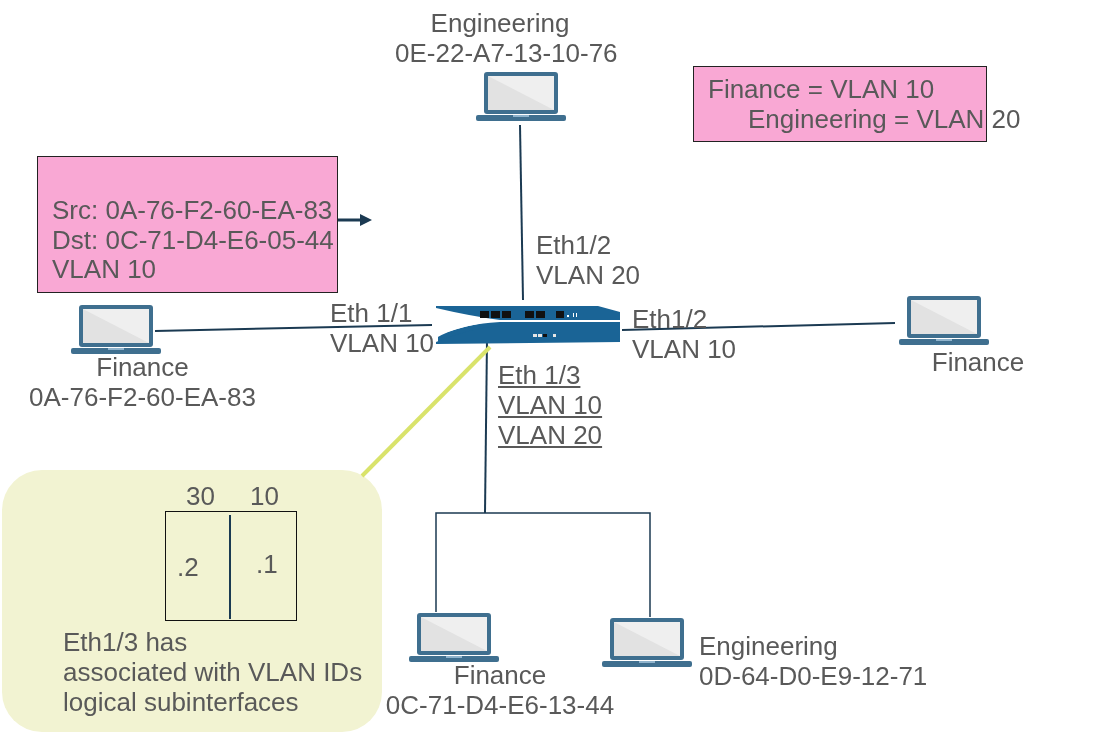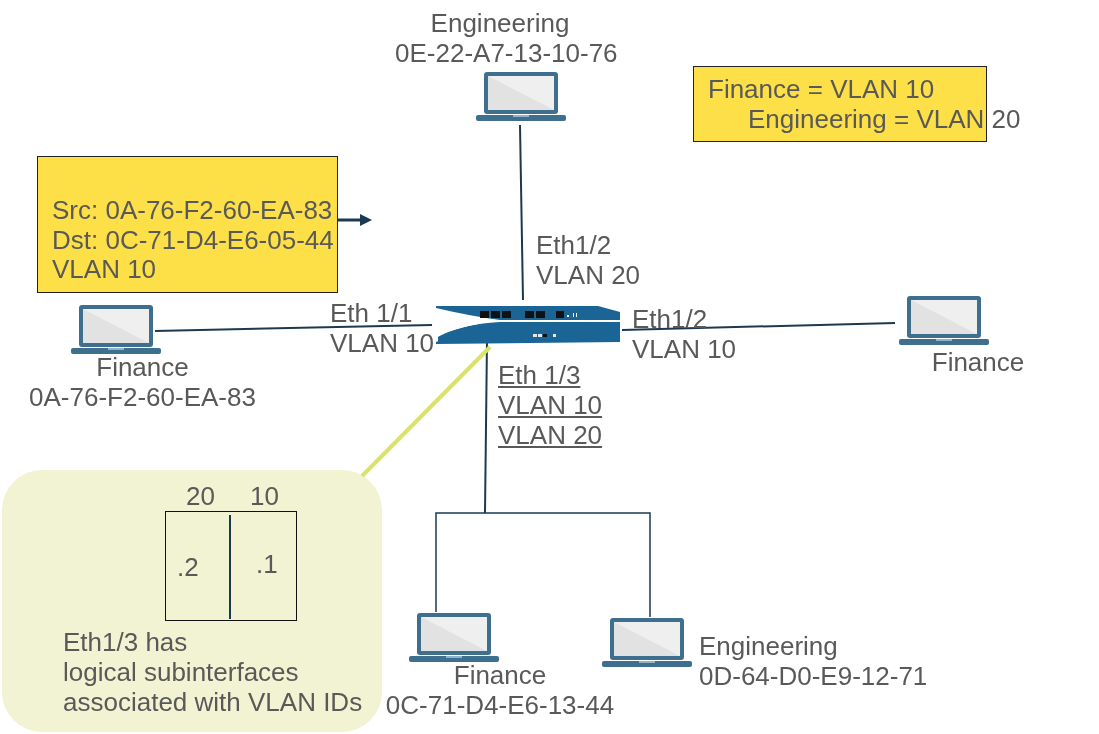--- a/index.html
+++ b/index.html
@@ -1,20 +1,20 @@
 <!DOCTYPE html>
 <html><head>
 <meta charset="utf-8">
 <style>
   html,body{margin:0;padding:0;background:#fff;}
   body{width:1099px;height:734px;position:relative;overflow:hidden;font-family:"Liberation Sans",sans-serif;color:#595959;}
   .lbl{position:absolute;font-size:26px;line-height:30px;white-space:nowrap;color:#595959;}
   .center{text-align:center;}
   svg.wires{position:absolute;left:0;top:0;}
-  .box{position:absolute;border:1.5px solid #222;background:#fde047;}
+  .box{position:absolute;border:1.5px solid #222;background:#f9a8d4;}
   .callout{position:absolute;left:2px;top:470px;width:380px;height:262px;background:#f2f3d2;border-radius:40px;}
   .laptop{position:absolute;width:92px;height:56px;}
 </style>
 </head>
 <body>
 
 <div class="callout"></div>
 
 <svg class="wires" width="1099" height="734">
   <line x1="520" y1="125" x2="523" y2="300" stroke="#1b3a52" stroke-width="2"></line>
@@ -131,24 +131,24 @@
   <div class="lbl" style="left:14px;top:7px;">Finance = VLAN 10</div>
   <div class="lbl" style="left:14px;top:37px;margin-left:40px;">Engineering = VLAN 20</div>
 </div>
 
 <div class="box" style="left:1px;top:156px;width:299px;height:135px;margin-left:36px;">
   <div class="lbl" style="left:14px;top:38px;">Src: 0A-76-F2-60-EA-83</div>
   <div class="lbl" style="left:14px;top:68px;">Dst: 0C-71-D4-E6-05-44</div>
   <div class="lbl" style="left:14px;top:97px;">VLAN 10</div>
 </div>
 
-<div class="lbl" style="left:186px;top:481px;">20</div>
+<div class="lbl" style="left:186px;top:481px;">30</div>
 <div class="lbl" style="left:250px;top:481px;">10</div>
 <div style="position:absolute;left:165px;top:511px;width:130px;height:108px;border:1.5px solid #111;">
   <div style="position:absolute;left:63px;top:3px;width:1.5px;height:104px;background:#1b3a52;"></div>
   <div class="lbl" style="left:11px;top:40px;">.2</div>
   <div class="lbl" style="left:90px;top:37px;">.1</div>
 </div>
 <div class="lbl" style="left:63px;top:627px;">
   <div>Eth1/3 has</div>
+  <div>associated with VLAN IDs</div>
   <div>logical subinterfaces</div>
-  <div>associated with VLAN IDs</div>
 </div>
 
 </body></html>

